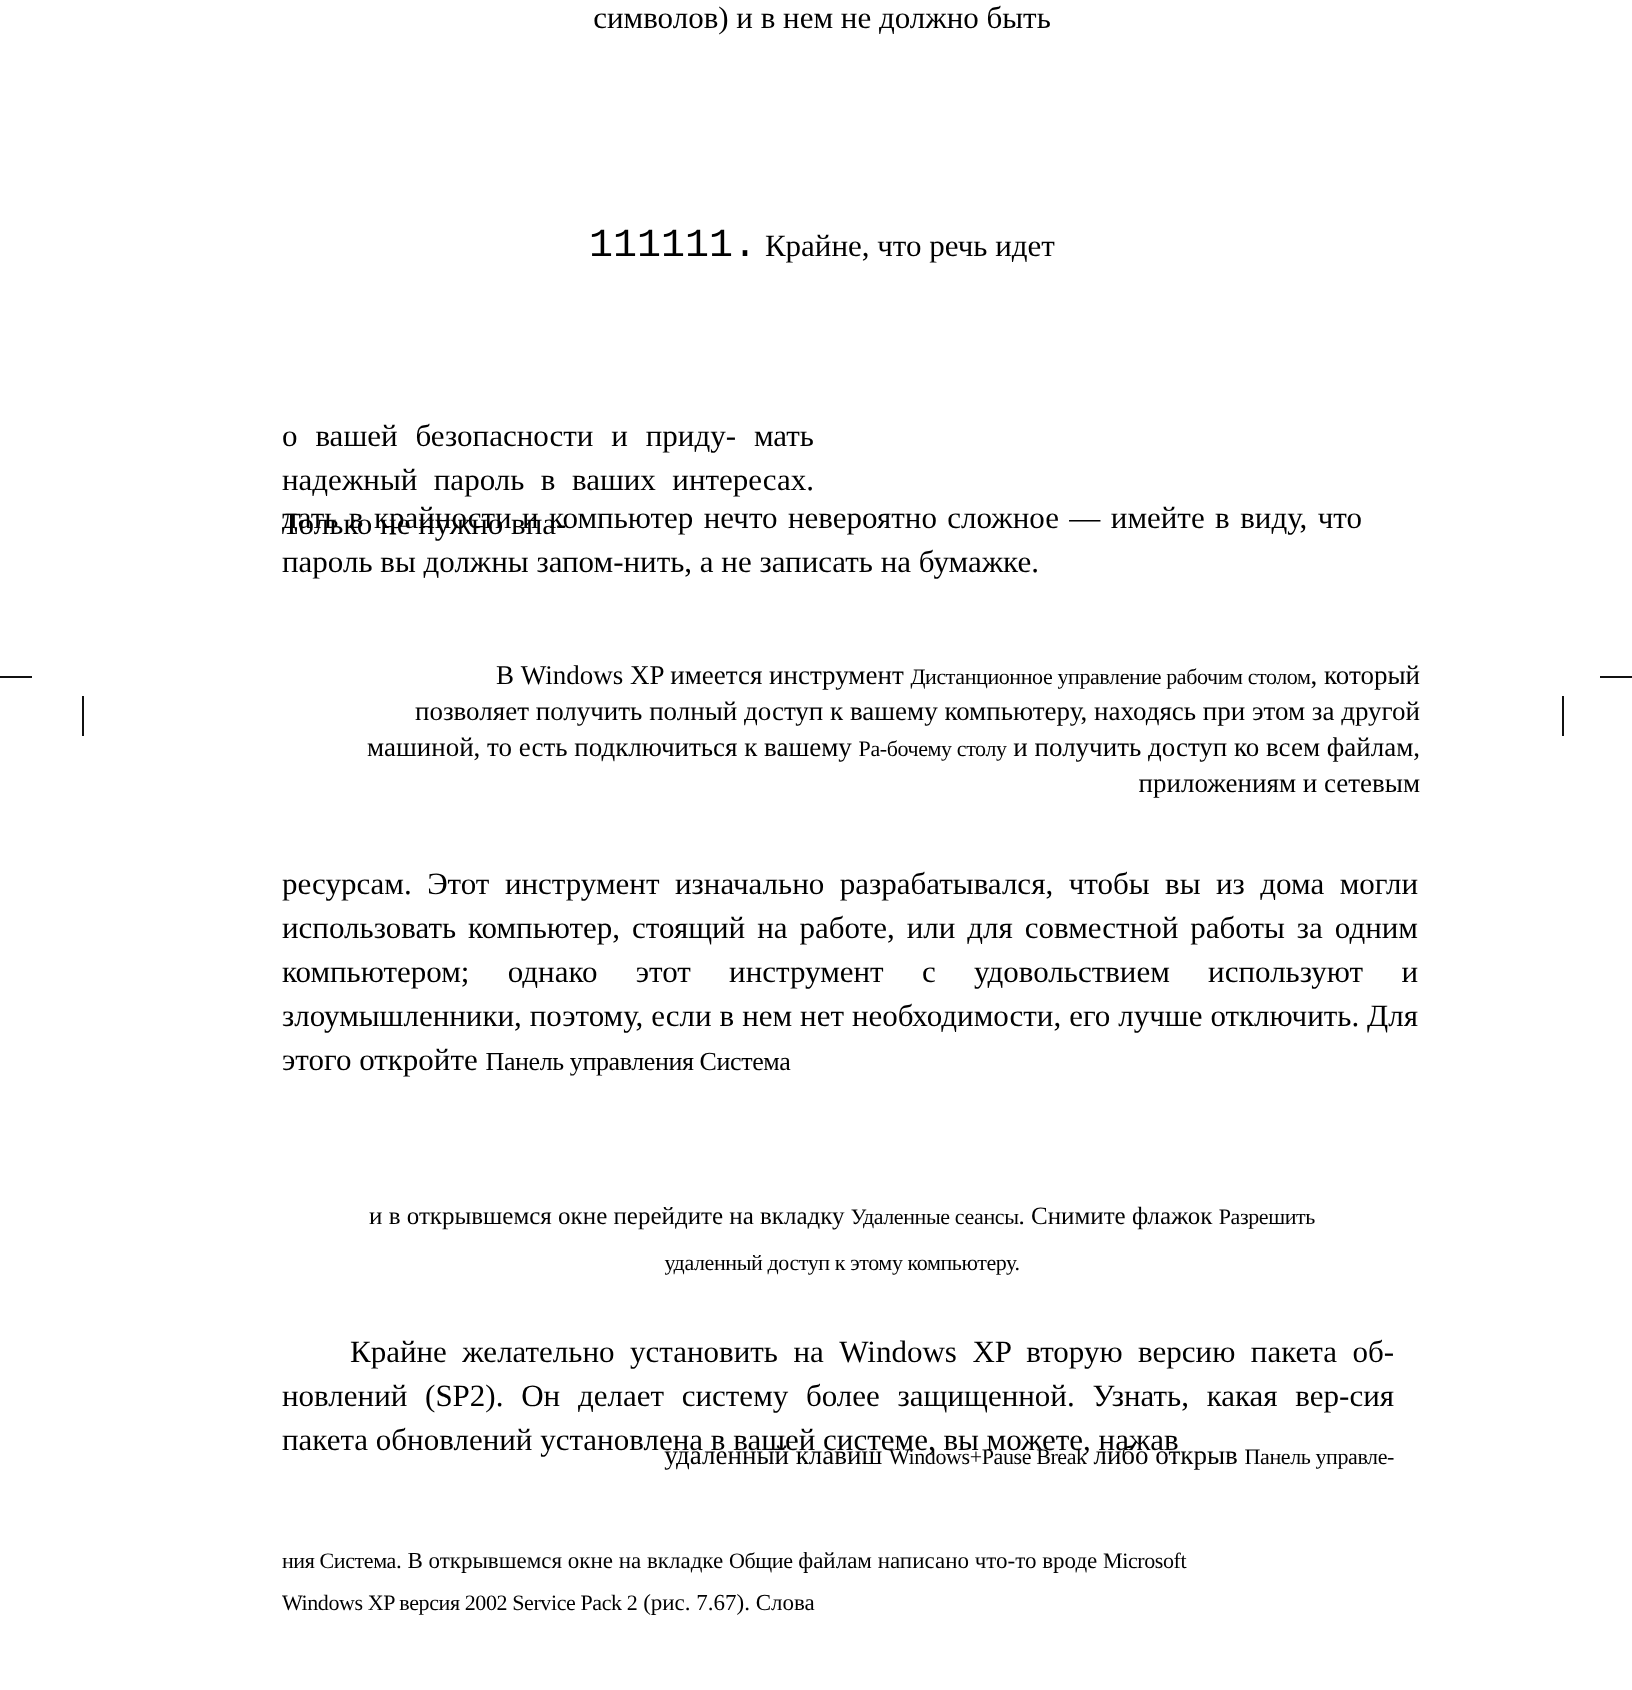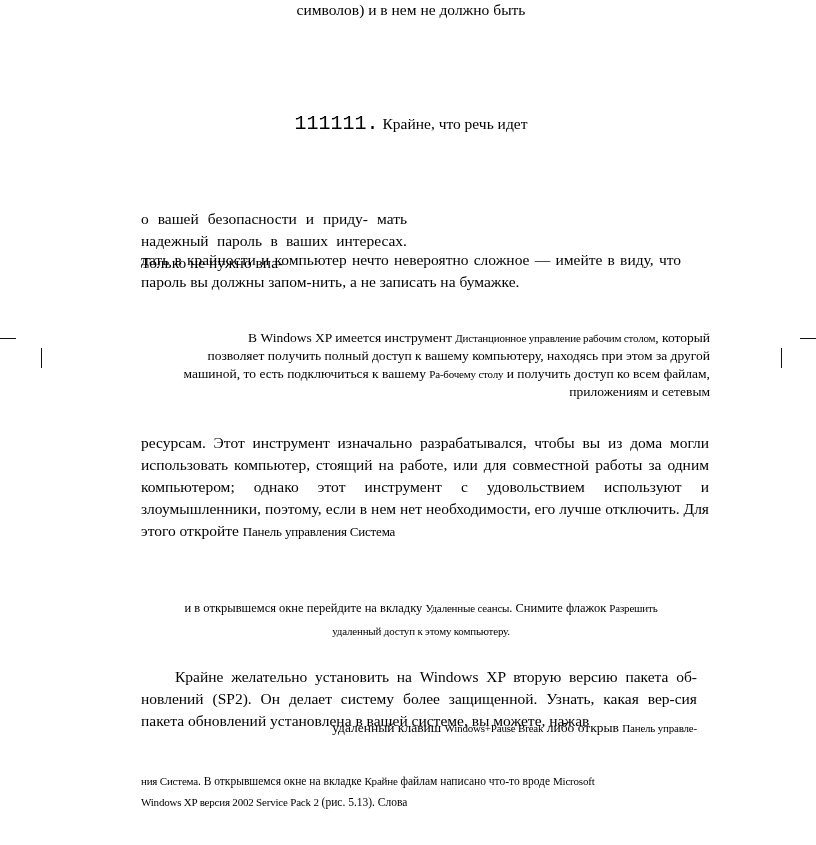--- a/index.html
+++ b/index.html
@@ -123,20 +123,20 @@
 
   <div class="block p-just" style="left:141px; top:650px; width:556px;margin-top:16px;">
     <span class="indent"></span><span>Крайне желательно установить на Windows XP вторую версию пакета об-новлений (SP2). Он делает систему более защищенной. Узнать, какая вер-сия пакета обновлений установлена в вашей системе, вы можете, нажав</span>
   </div>
 
   <div class="block p-small" style="left:141px; top:718px; width:556px; text-align:right;">
     <span style="font-size:13.5px;">удаленный клавиш </span><span class="narrow">Windows+Pause Break</span><span style="font-size:13.5px;"> либо открыв </span><span class="narrow">Панель управле-</span>
   </div>
 
   <div class="block p-tiny" style="left:141px; top:773px; width:545px; text-align:left;">
-    <span class="narrow-sm">ния Система</span><span>. В открывшемся окне на вкладке </span><span class="narrow-sm">Крайне</span><span> файлам написано что-то вроде </span><span class="narrow-sm">Microsoft</span>
+    <span class="narrow-sm">ния Система</span><span>. В открывшемся окне на вкладке </span><span class="narrow-sm">Общие</span><span> файлам написано что-то вроде </span><span class="narrow-sm">Microsoft</span>
   </div>
 
   <div class="block p-tiny" style="left:141px; top:794px; width:545px; text-align:left;">
-    <span class="narrow-sm">Windows XP версия 2002 Service Pack 2</span><span> (рис. 5.13). Слова</span>
+    <span class="narrow-sm">Windows XP версия 2002 Service Pack 2</span><span> (рис. 7.67). Слова</span>
   </div>
 
 </div>
 
 </body></html>

